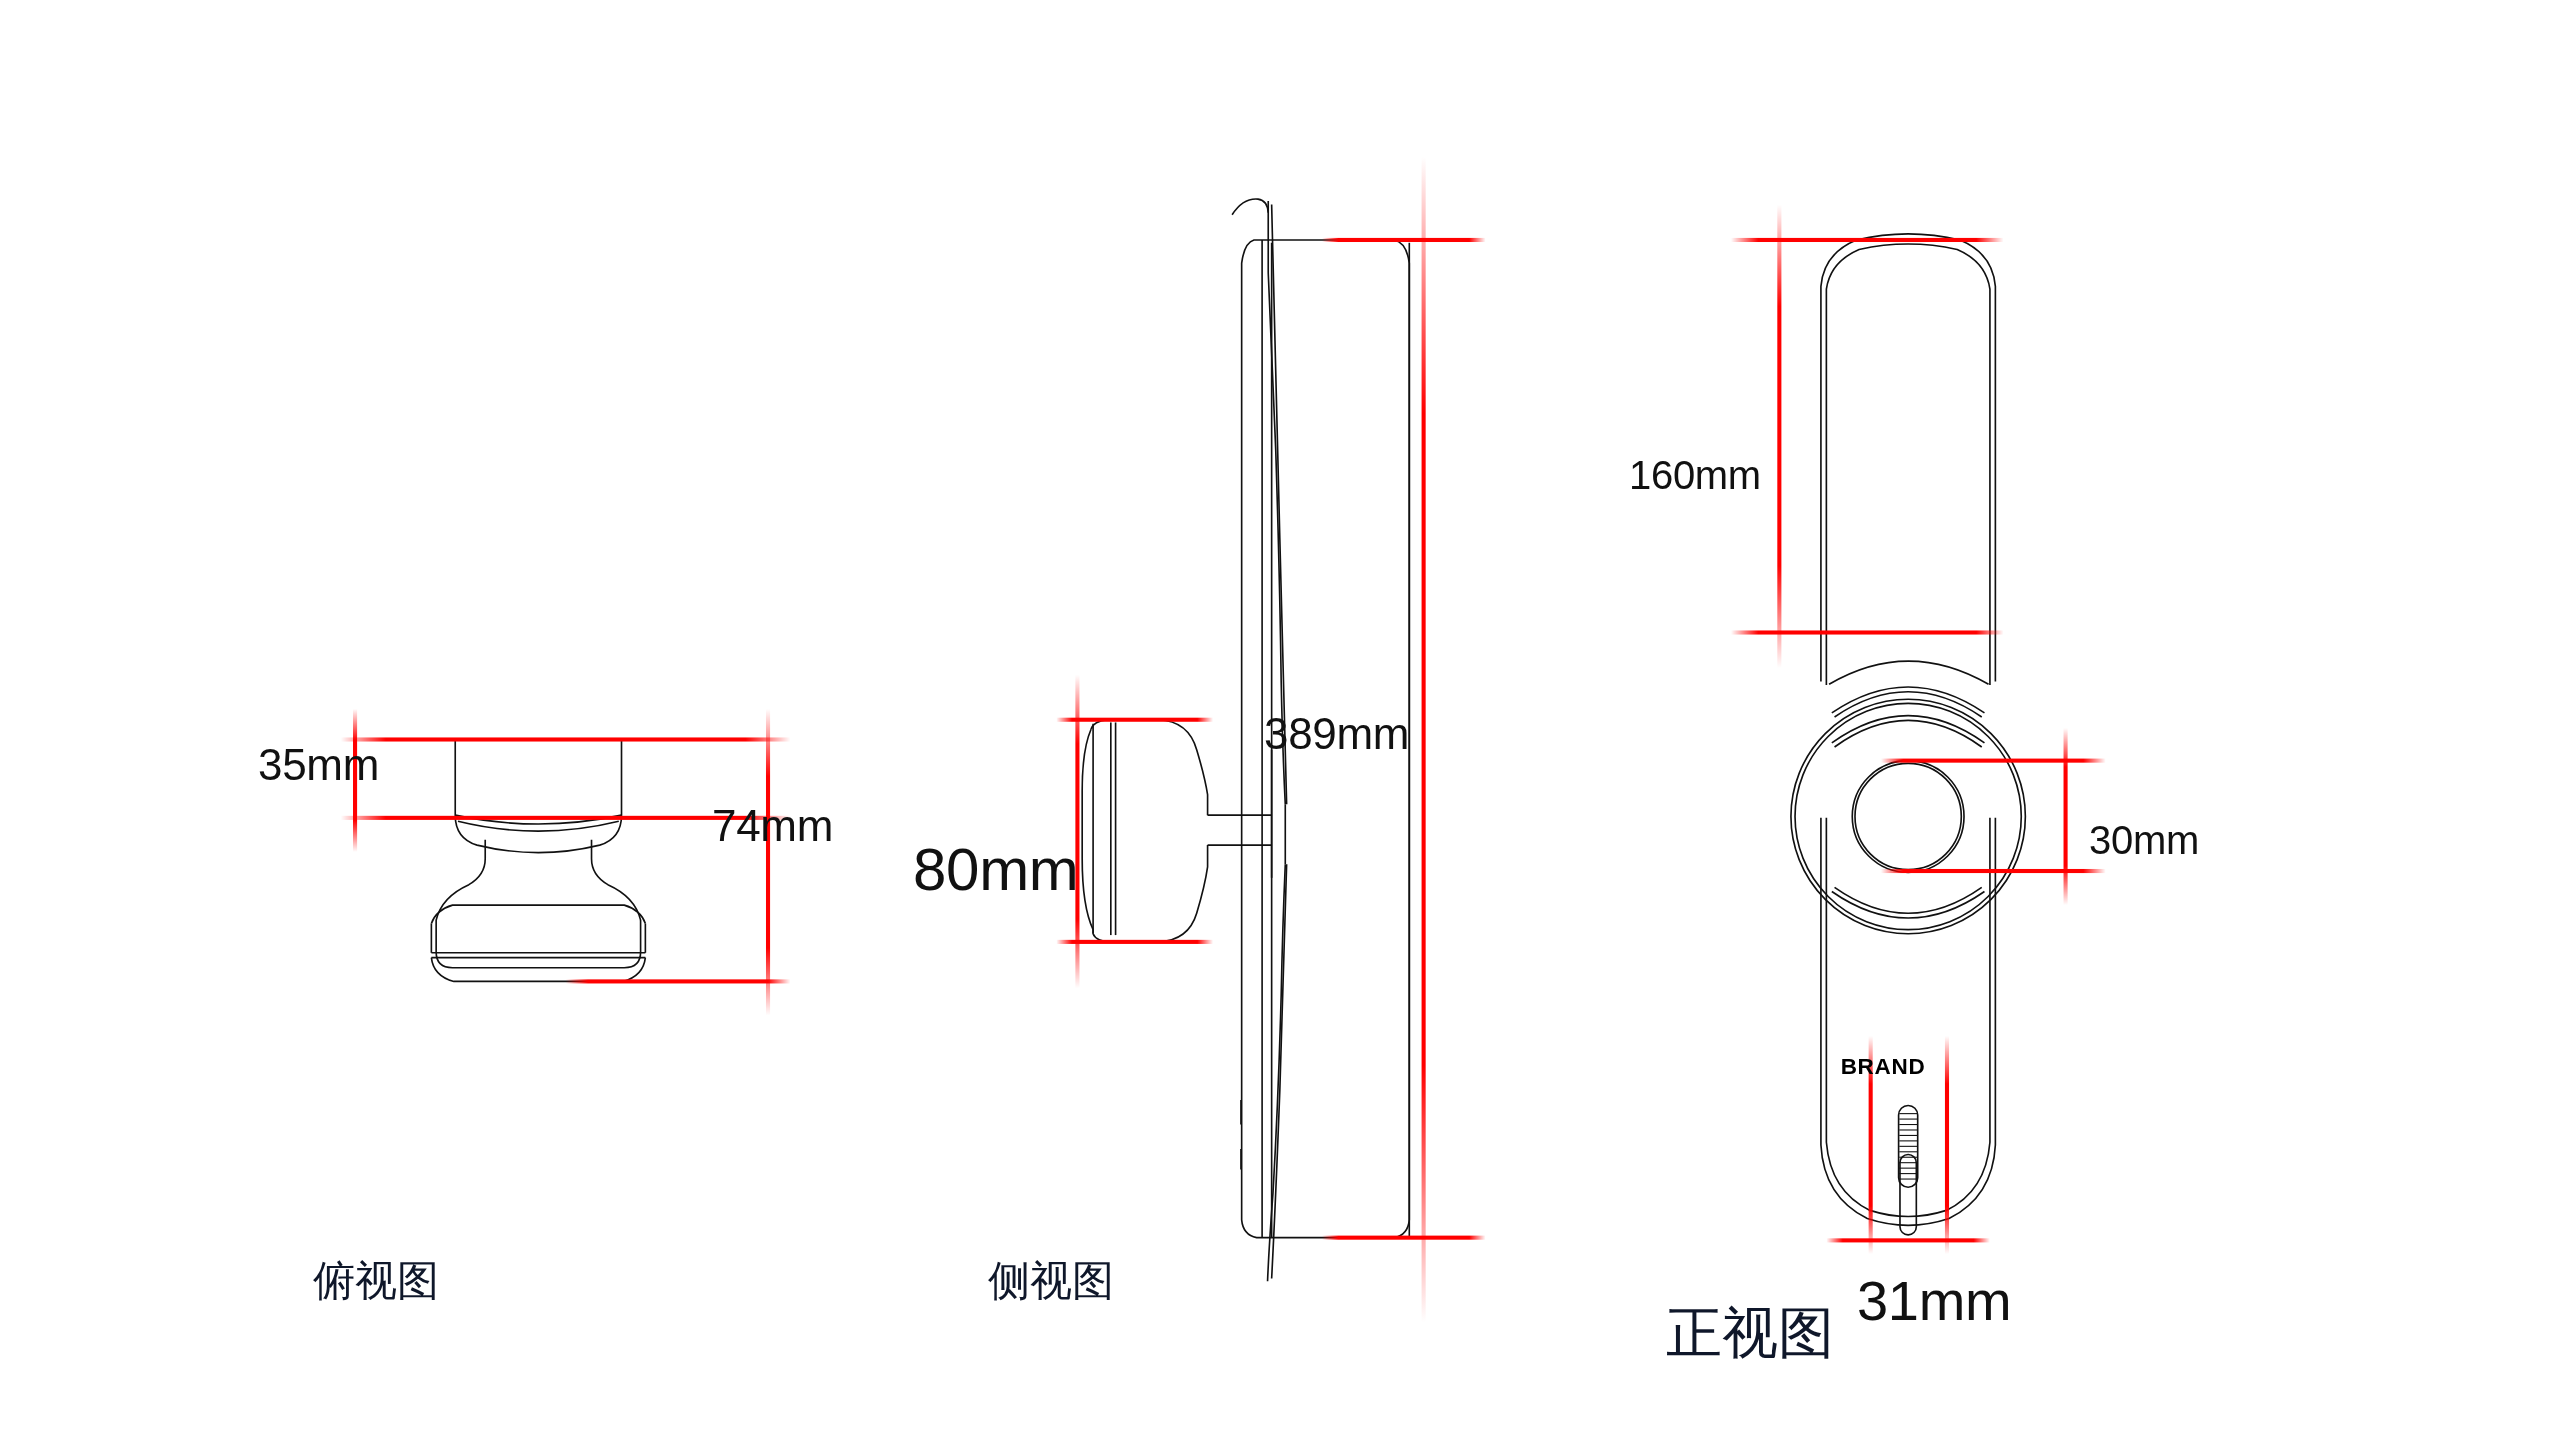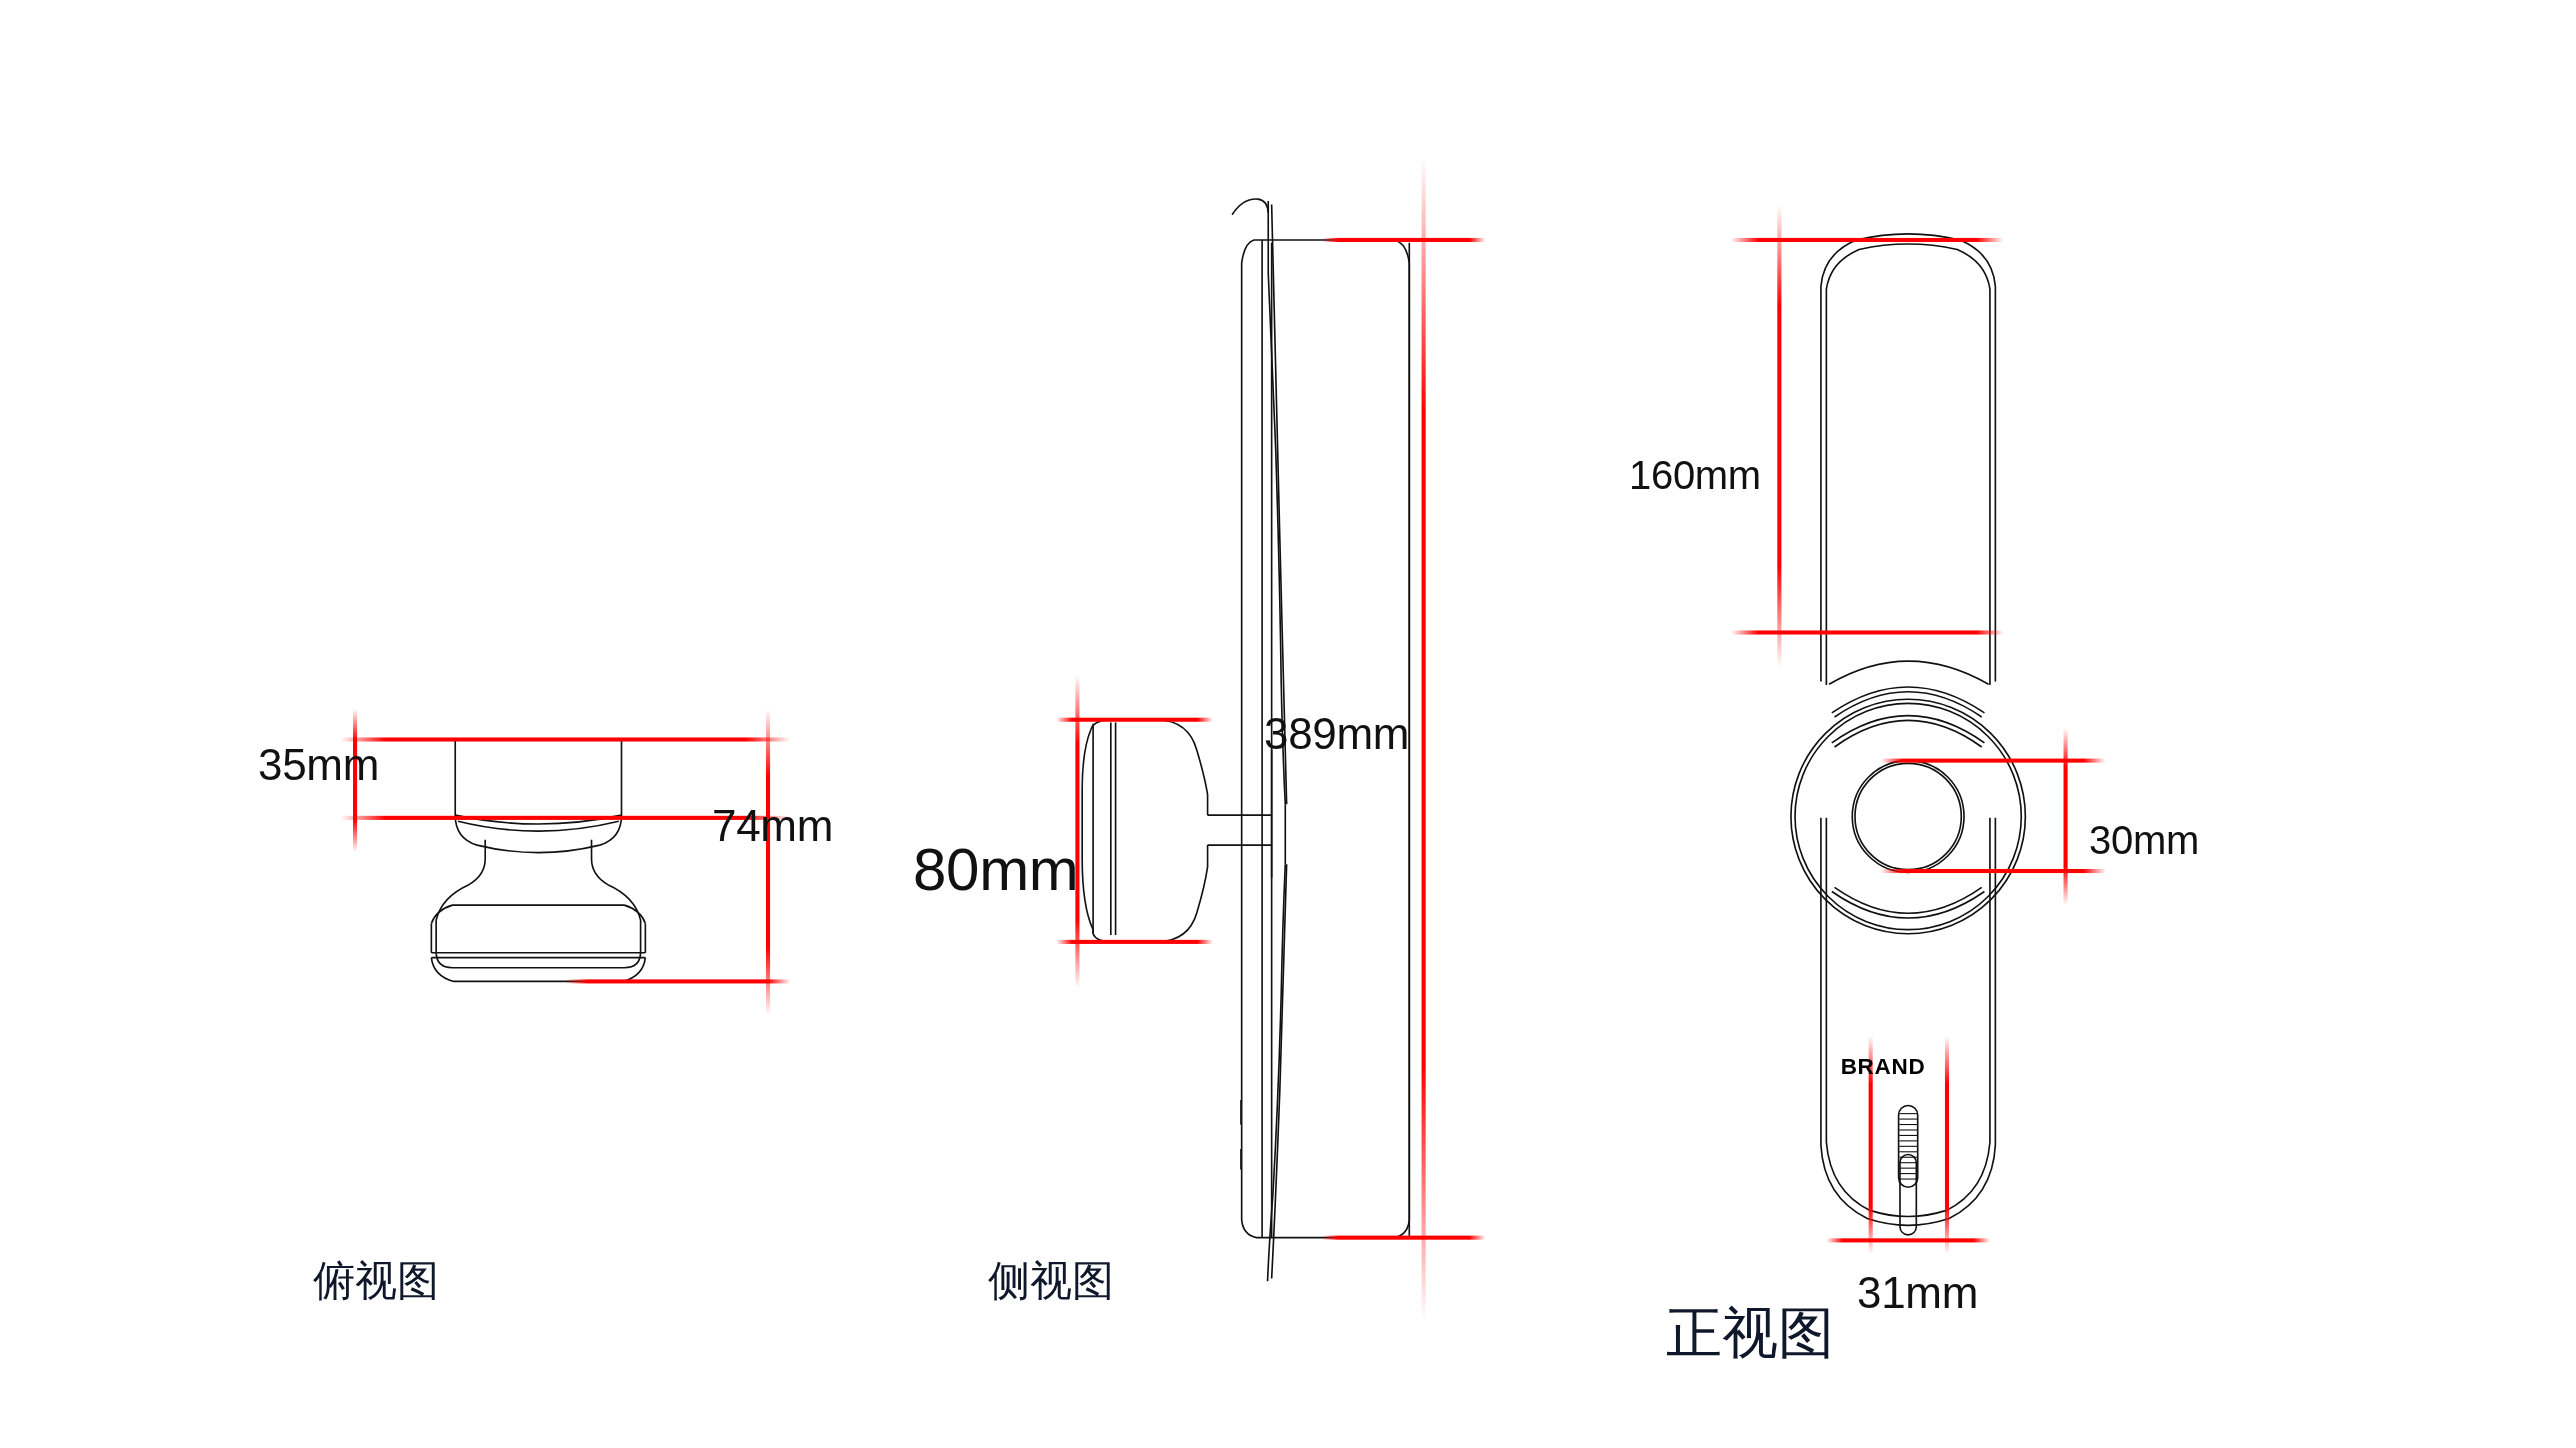--- a/index.html
+++ b/index.html
@@ -219,20 +219,20 @@
   <div class="dim-label" style="left:913px; top:803px; font-size:60px;margin-top:32px;">80mm</div>
 
   <div class="dim-label" style="left:1264px; top:709px; font-size:44px;">389mm</div>
 
   <div class="view-label" style="left:988px; top:1253px; font-size:42px;">侧视图</div>
 
   <div class="dim-label" style="left:1629px; top:429px; font-size:40px;margin-top:24px;">160mm</div>
 
   <div class="dim-label" style="left:2089px; top:818px; font-size:40px;">30mm</div>
 
-  <div class="dim-label" style="left:1857px; top:1268px; font-size:44px;">31mm</div>
+  <div class="dim-label" style="left:1857px; top:1268px; font-size:56px;">31mm</div>
 
   <div class="view-label" style="left:1666px; top:1296px; font-size:56px;">正视图</div>
 
   <div class="brand-label" style="left:1883px; top:1054px; font-size:22.5px; transform:translateX(-50%);">BRAND</div>
 
 </div>
 
 
 </body></html>

